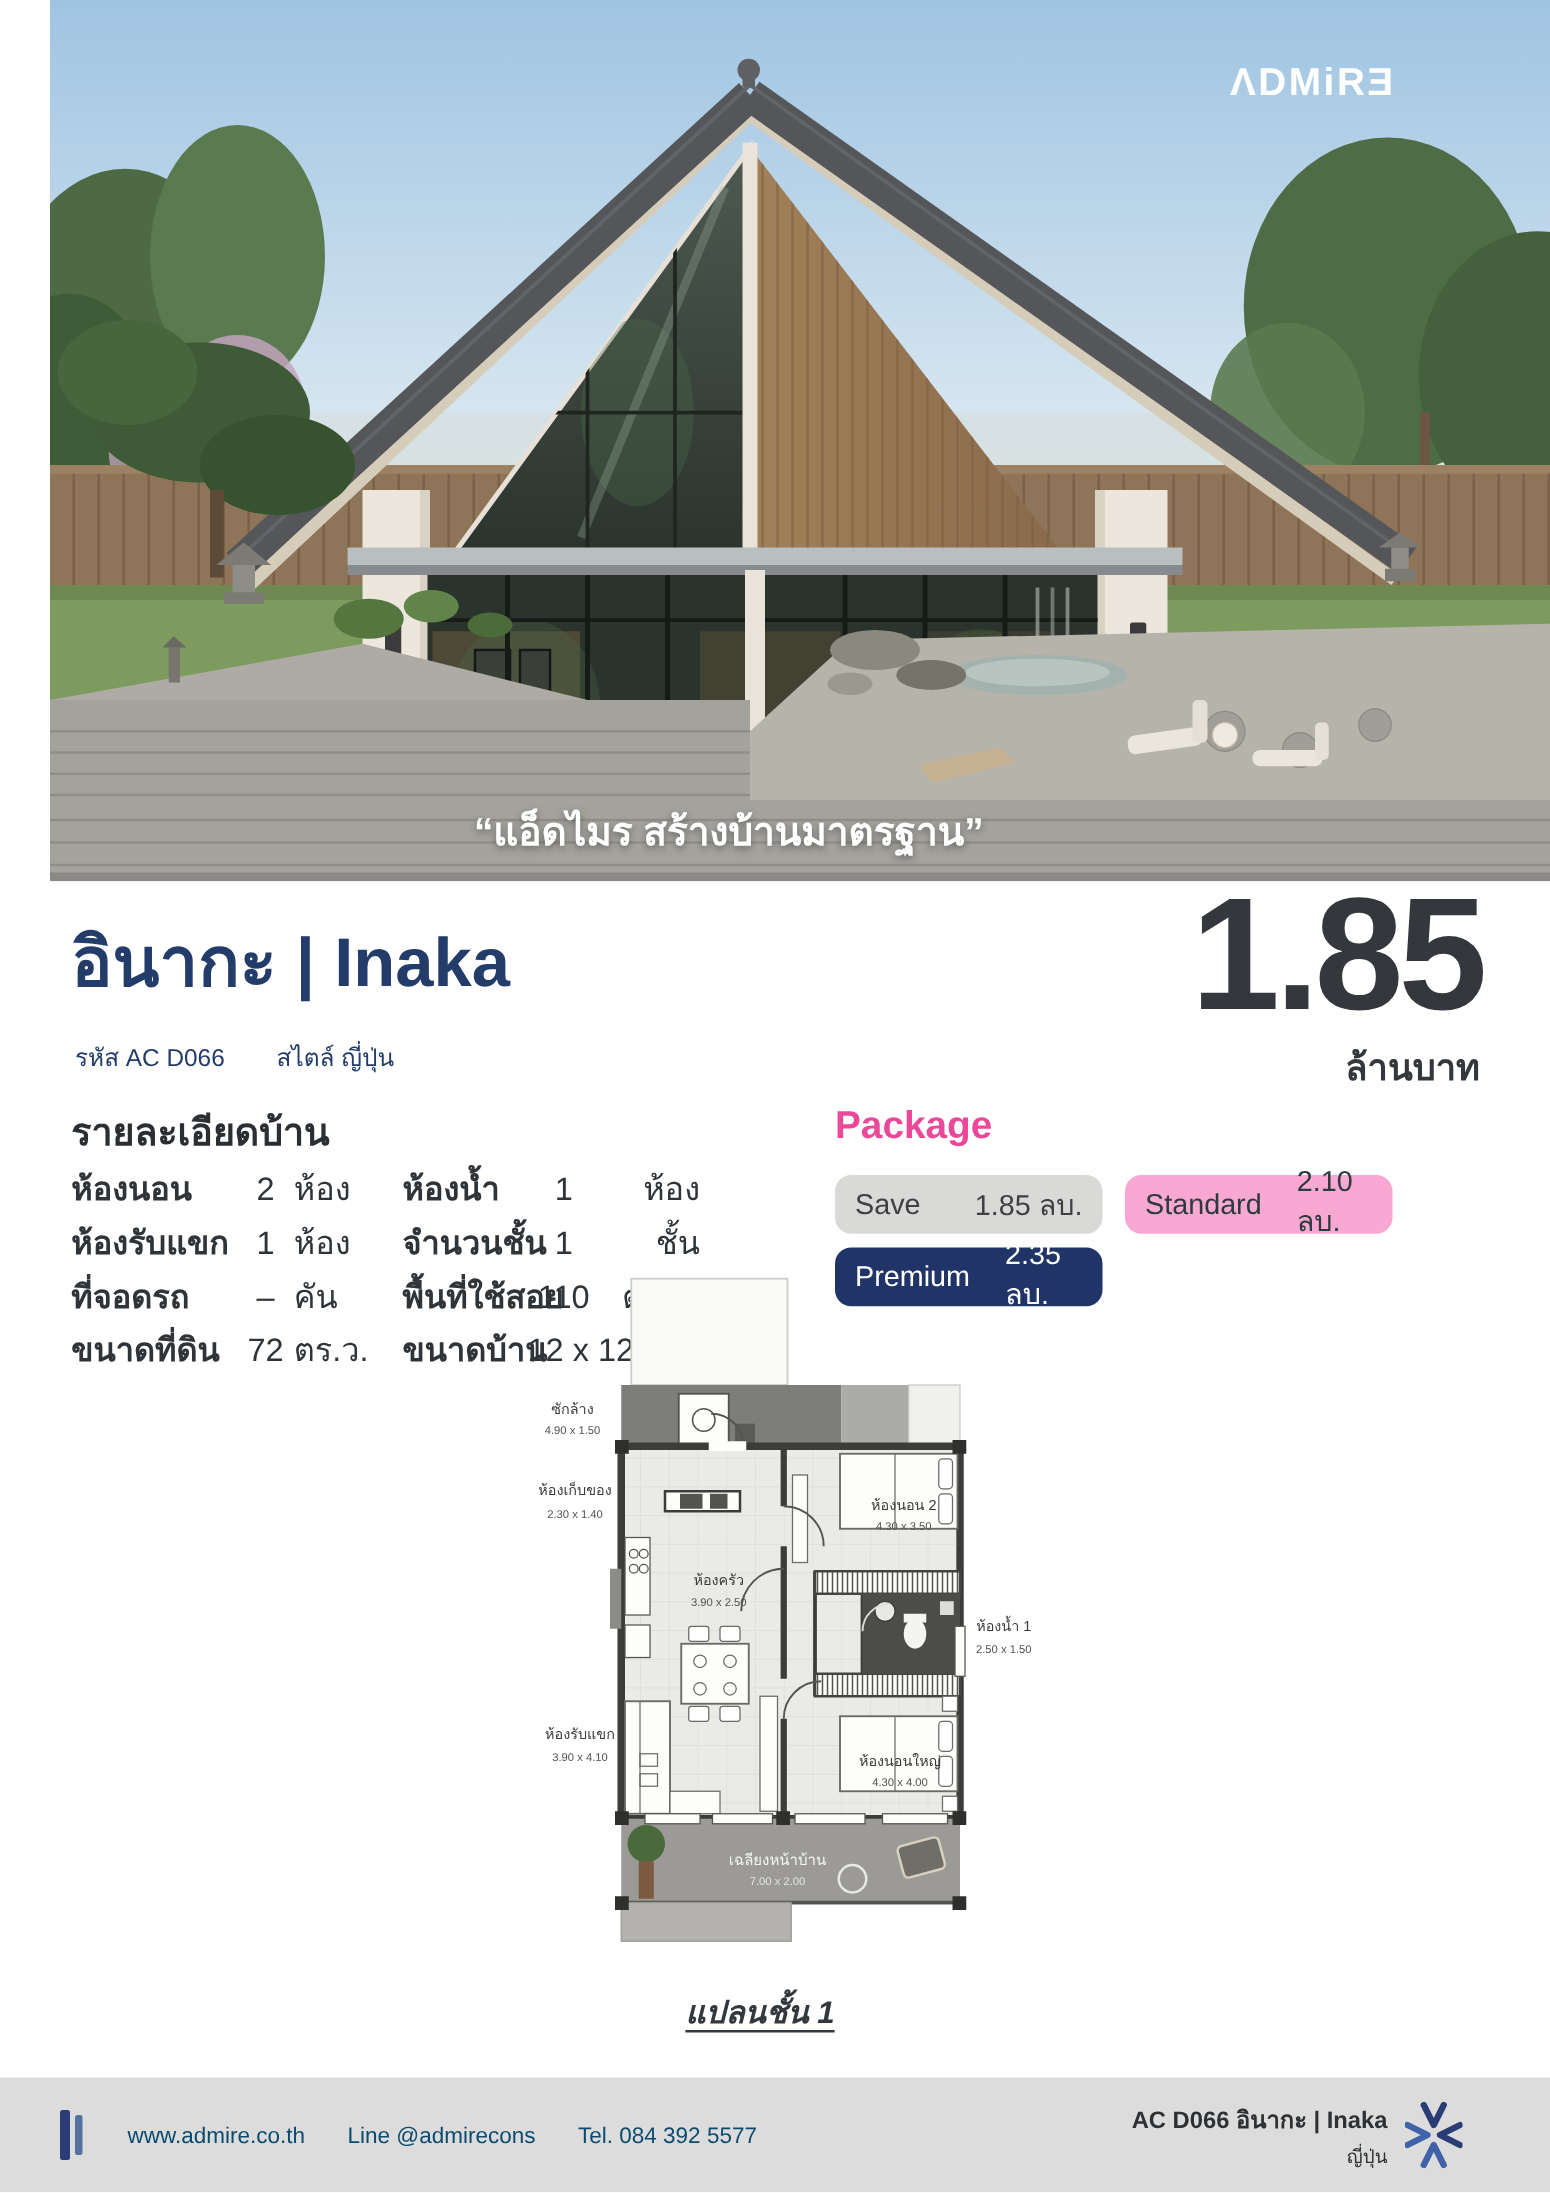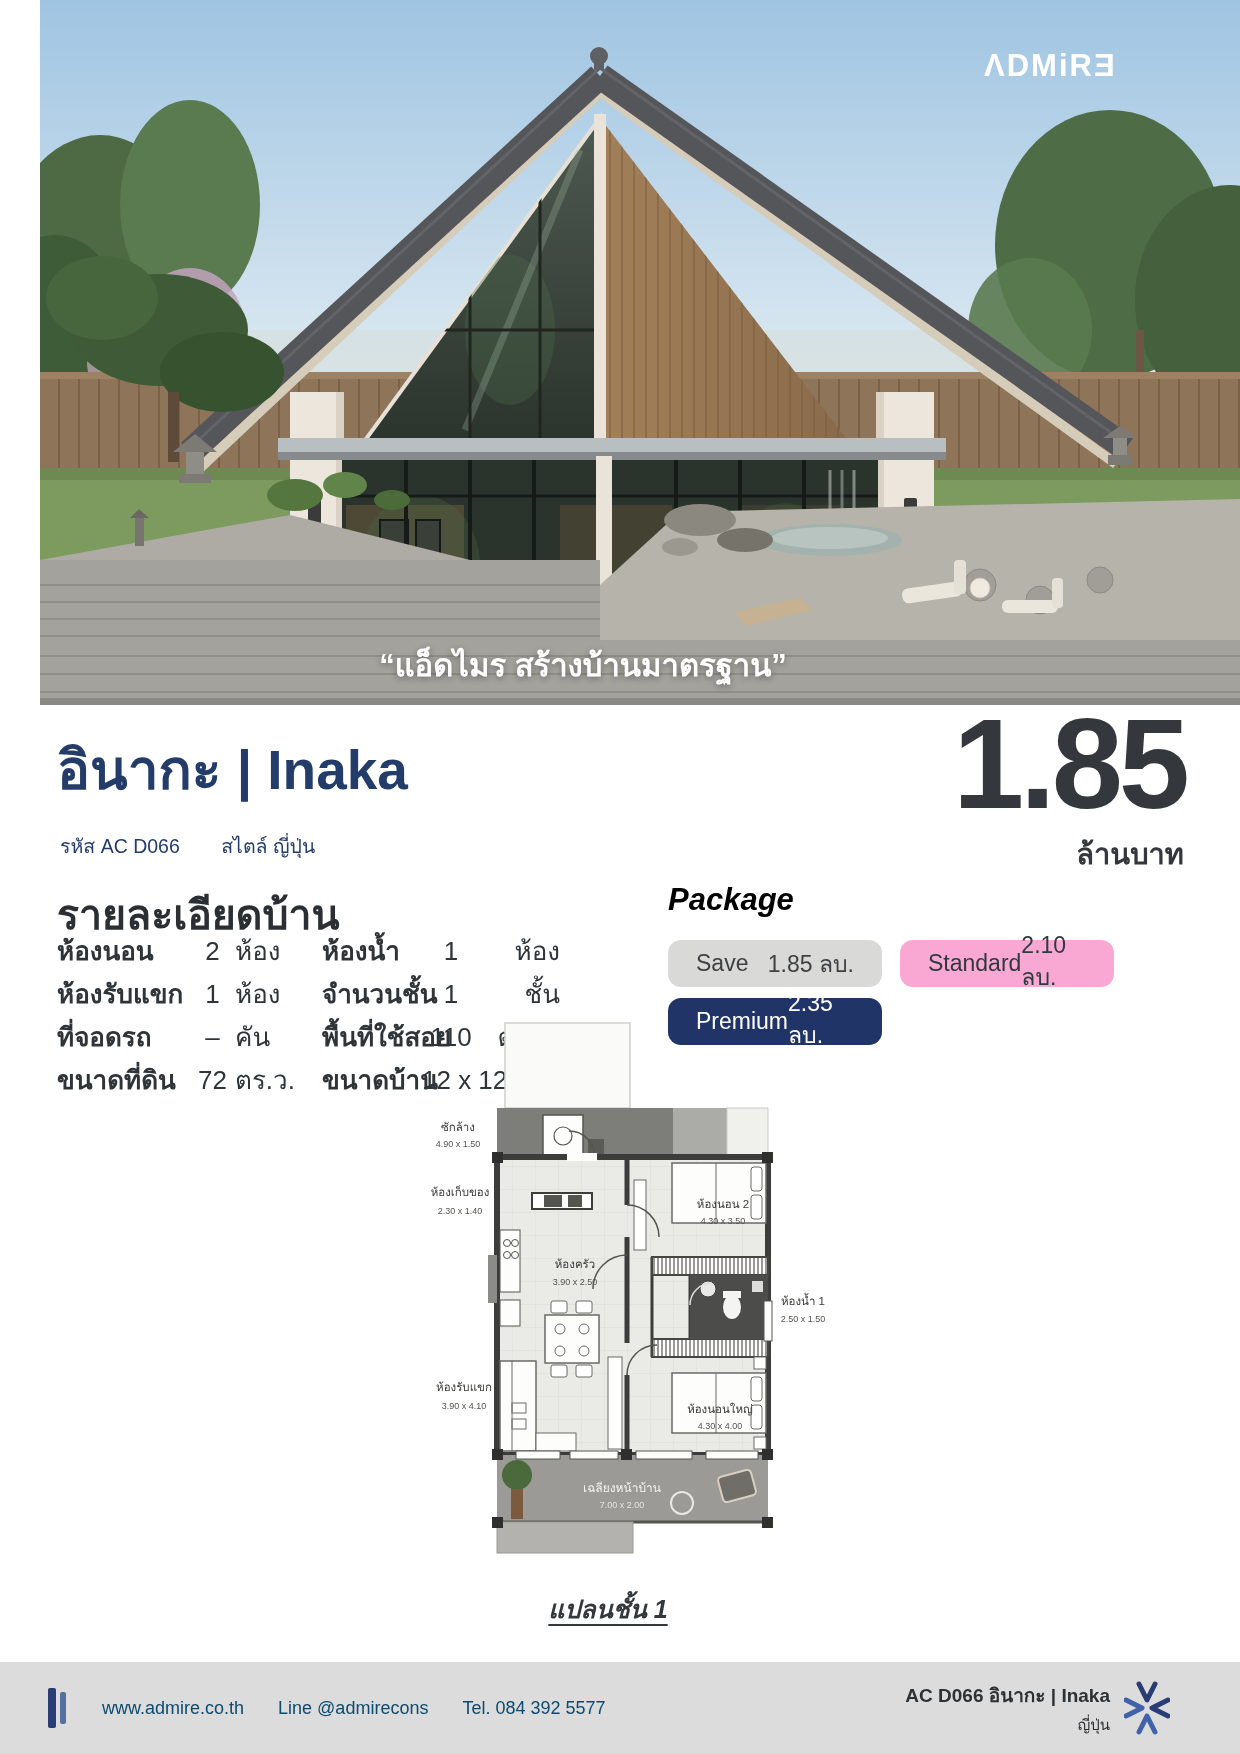--- a/index.html
+++ b/index.html
@@ -14,32 +14,32 @@
            font-weight:bold;color:#ffffff;text-shadow:0 2px 6px rgba(40,40,40,.45);}
   
   .title{position:absolute;left:57px;top:726px;font-size:55px;font-weight:bold;color:var(--navy,#243c6a);}
   .meta{position:absolute;left:60px;top:831px;font-size:19.5px;color:var(--navy,#243c6a);}
   .meta span{margin-right:36px;}
   .price{position:absolute;right:54px;top:700px;font-size:128px;line-height:1;font-weight:bold;
          letter-spacing:-4px;color:var(--charcoal,#34383c);text-align:right;}
   .price-unit{position:absolute;right:56px;top:831px;font-size:29px;font-weight:bold;
               color:var(--charcoal,#34383c);text-align:right;}
   
-  .details-heading{position:absolute;left:57px;top:882px;font-size:41px;font-weight:bold;color:#2b2f33;}
+  .details-heading{position:absolute;left:57px;top:882px;font-size:30px;font-weight:bold;color:#2b2f33;}
   .details{position:absolute;left:57px;top:933px;display:grid;
            grid-template-columns:133px 45px 87px 100px 58px 80px;font-size:26px;}
   .details div{height:43px;line-height:36px;white-space:nowrap;}
   .details .lab{font-weight:bold;}
   .details .val{text-align:center;}
   
-  .package-heading{position:absolute;left:668px;top:882px;font-size:31px;font-weight:bold;color:#000000;font-style:italic;}
+  .package-heading{position:absolute;left:668px;top:882px;font-size:31px;font-weight:bold;color:#ec4899;}
   .tiles{position:absolute;left:668px;top:940px;display:grid;grid-template-columns:214px 214px;
          grid-auto-rows:47px;column-gap:18px;row-gap:11px;}
   .tile{border-radius:13px;display:flex;align-items:center;justify-content:space-between;
-        padding:0 28px;font-size:23px;}
+        padding:0 16px;font-size:23px;gap:28px;}
   
   .plan{position:absolute;left:420px;top:1005px;width:410px;height:570px;}
   .plan svg{display:block;width:410px;height:570px;}
   .plan-caption{position:absolute;left:0;right:24px;top:1589px;text-align:center;font-size:25px;
                 font-weight:bold;color:#33383c;font-style:italic;}
   .plan-caption span{text-decoration:underline;text-underline-offset:6px;}
   
   .footer{position:absolute;left:0;top:1662px;width:1240px;height:92px;background:var(--footer-bg,#dcdcdc);}
   .footer-left{position:absolute;left:48px;top:0;height:92px;display:flex;align-items:center;gap:34px;
                font-size:18px;color:#0c4a6e;}

